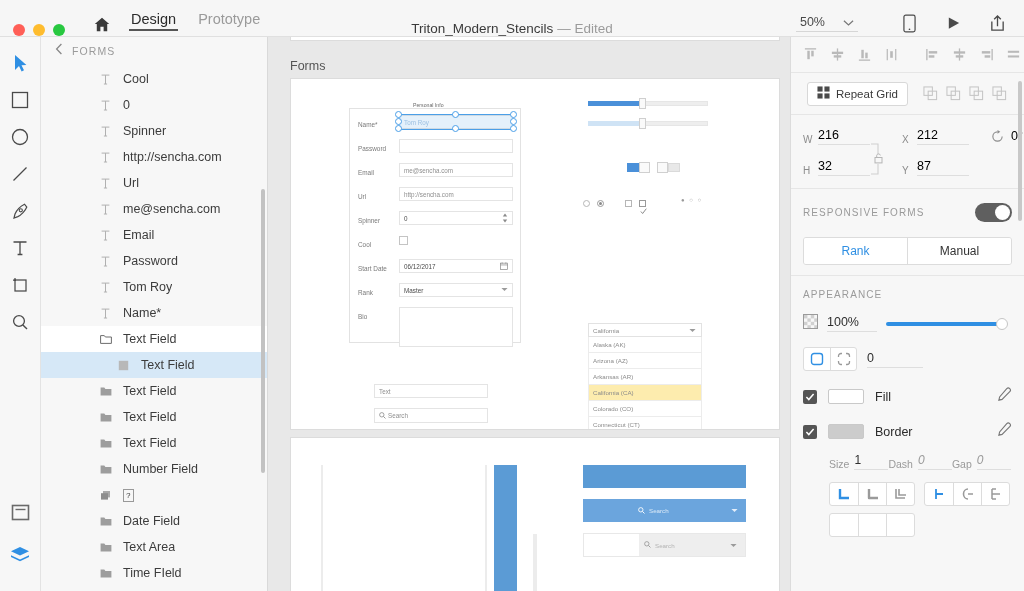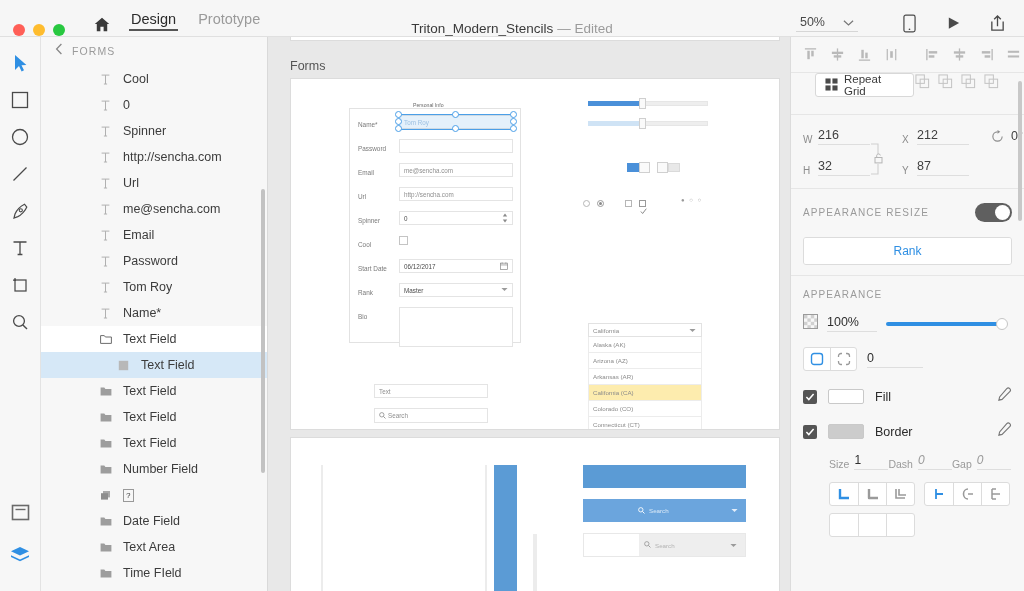--- a/index.html
+++ b/index.html
@@ -144,32 +144,32 @@
   .inspector {
     width: 234px; background: #f7f7f7; border-left: 1px solid #dcdcdc;
     flex: 0 0 234px; display: flex; flex-direction: column; position: relative; overflow: hidden;
   }
   .insp-scroll { position:absolute; right:2px; top:44px; width:4px; height:140px; background:#c8c8c8; border-radius:2px;}
   .align-bar { height: 36px; display: flex; align-items: center; border-bottom: 1px solid #e6e6e6; padding: 0 6px; }
   .align-grp { display: flex; }
   .align-btn { width: 27px; height: 27px; display: flex; align-items: center; justify-content: center; }
   .vdiv { width: 1px; height: 20px; background: #e0e0e0; margin: 0 7px; }
 
-  .repeat-bar { height: 42px; display: flex; padding: 0 24px; border-bottom: 1px solid #e6e6e6; }
+  .repeat-bar { height: 42px; display: flex; align-items: center; padding: 0 16px; border-bottom: 1px solid #e6e6e6; }
   .repeat-btn {
     height: 24px; border: 1px solid #d8d8d8; background: #fff; border-radius: 3px;
     display: flex; align-items: center; gap: 6px; padding: 0 9px; font-size: 11.5px; color: #3a3a3a;
   }
   .bool-grp { margin-left: auto; display: flex; gap: 6px; }
   .bool-btn { width: 17px; height: 17px; display: flex; align-items: center; justify-content: center; }
 
   .transform { padding: 13px 12px 12px 12px; border-bottom: 1px solid #e6e6e6; position: relative; }
   .tfield { display: flex; align-items: flex-end; gap: 6px; }
   .tkey { font-size: 10px; color: #8c8c8c; width: 9px; }
-  .tval { font-size: 12.5px; color: #404040; border-bottom: 1px solid #dedede; width: 52px; padding-bottom: 2px; }
+  .tval { font-size: 12.5px; color: #000000; border-bottom: 1px solid #dedede; width: 52px; padding-bottom: 2px; }
   .tgroup { display: flex; gap: 14px; align-items: flex-end; }
   .link-icon { position: absolute; left: 78px; top: 27px; }
 
   .sec-head { font-size: 10px; letter-spacing: 1.1px; color: #9a9a9a; }
   .resp { padding: 14px 12px 10px 12px; border-bottom: 1px solid #e6e6e6; }
   .resp-top { display: flex; align-items: center; justify-content: space-between; }
   .toggle { width: 37px; height: 19px; border-radius: 10px; background: #5f5f5f; position: relative; }
   .toggle .knob { position: absolute; right: 2px; top: 2px; width: 15px; height: 15px; border-radius: 50%; background: #fff; }
   .segctl { display: flex; margin-top: 15px; border: 1px solid #dcdcdc; border-radius: 3px; overflow: hidden; }
   .segctl div {
@@ -801,27 +801,28 @@
           <svg width="22" height="34" viewBox="0 0 22 34">
             <path d="M2 2 H9 V12 M2 32 H9 V22" stroke="#d0d0d0" stroke-width="1.1" fill="none"></path>
             <rect x="6" y="15.5" width="7" height="5.4" stroke="#b5b5b5" stroke-width="1" fill="none"></rect>
             <path d="M7.7 15.5 V13.4 A1.9 1.9 0 0 1 11.4 13.4" stroke="#b5b5b5" stroke-width="1" fill="none"></path>
           </svg>
         </div>
       </div>
 
       <div class="resp">
         <div class="resp-top">
-          <span class="sec-head">APPEARANCE RESIZE</span>
+          <span class="sec-head">RESPONSIVE FORMS</span>
           <div class="toggle">
               <div class="knob"></div>
             </div>
         </div>
         <div class="segctl">
           <div class="on">Rank</div>
+          <div>Manual</div>
         </div>
       </div>
 
       <div class="appear">
         <div class="sec-head">APPEARANCE</div>
 
         <div class="op-row">
           <span>
             <svg width="15" height="15" viewBox="0 0 15 15">
                 <rect x="0.5" y="0.5" width="14" height="14" stroke="#9a9a9a" stroke-width="1" fill="none"></rect>

